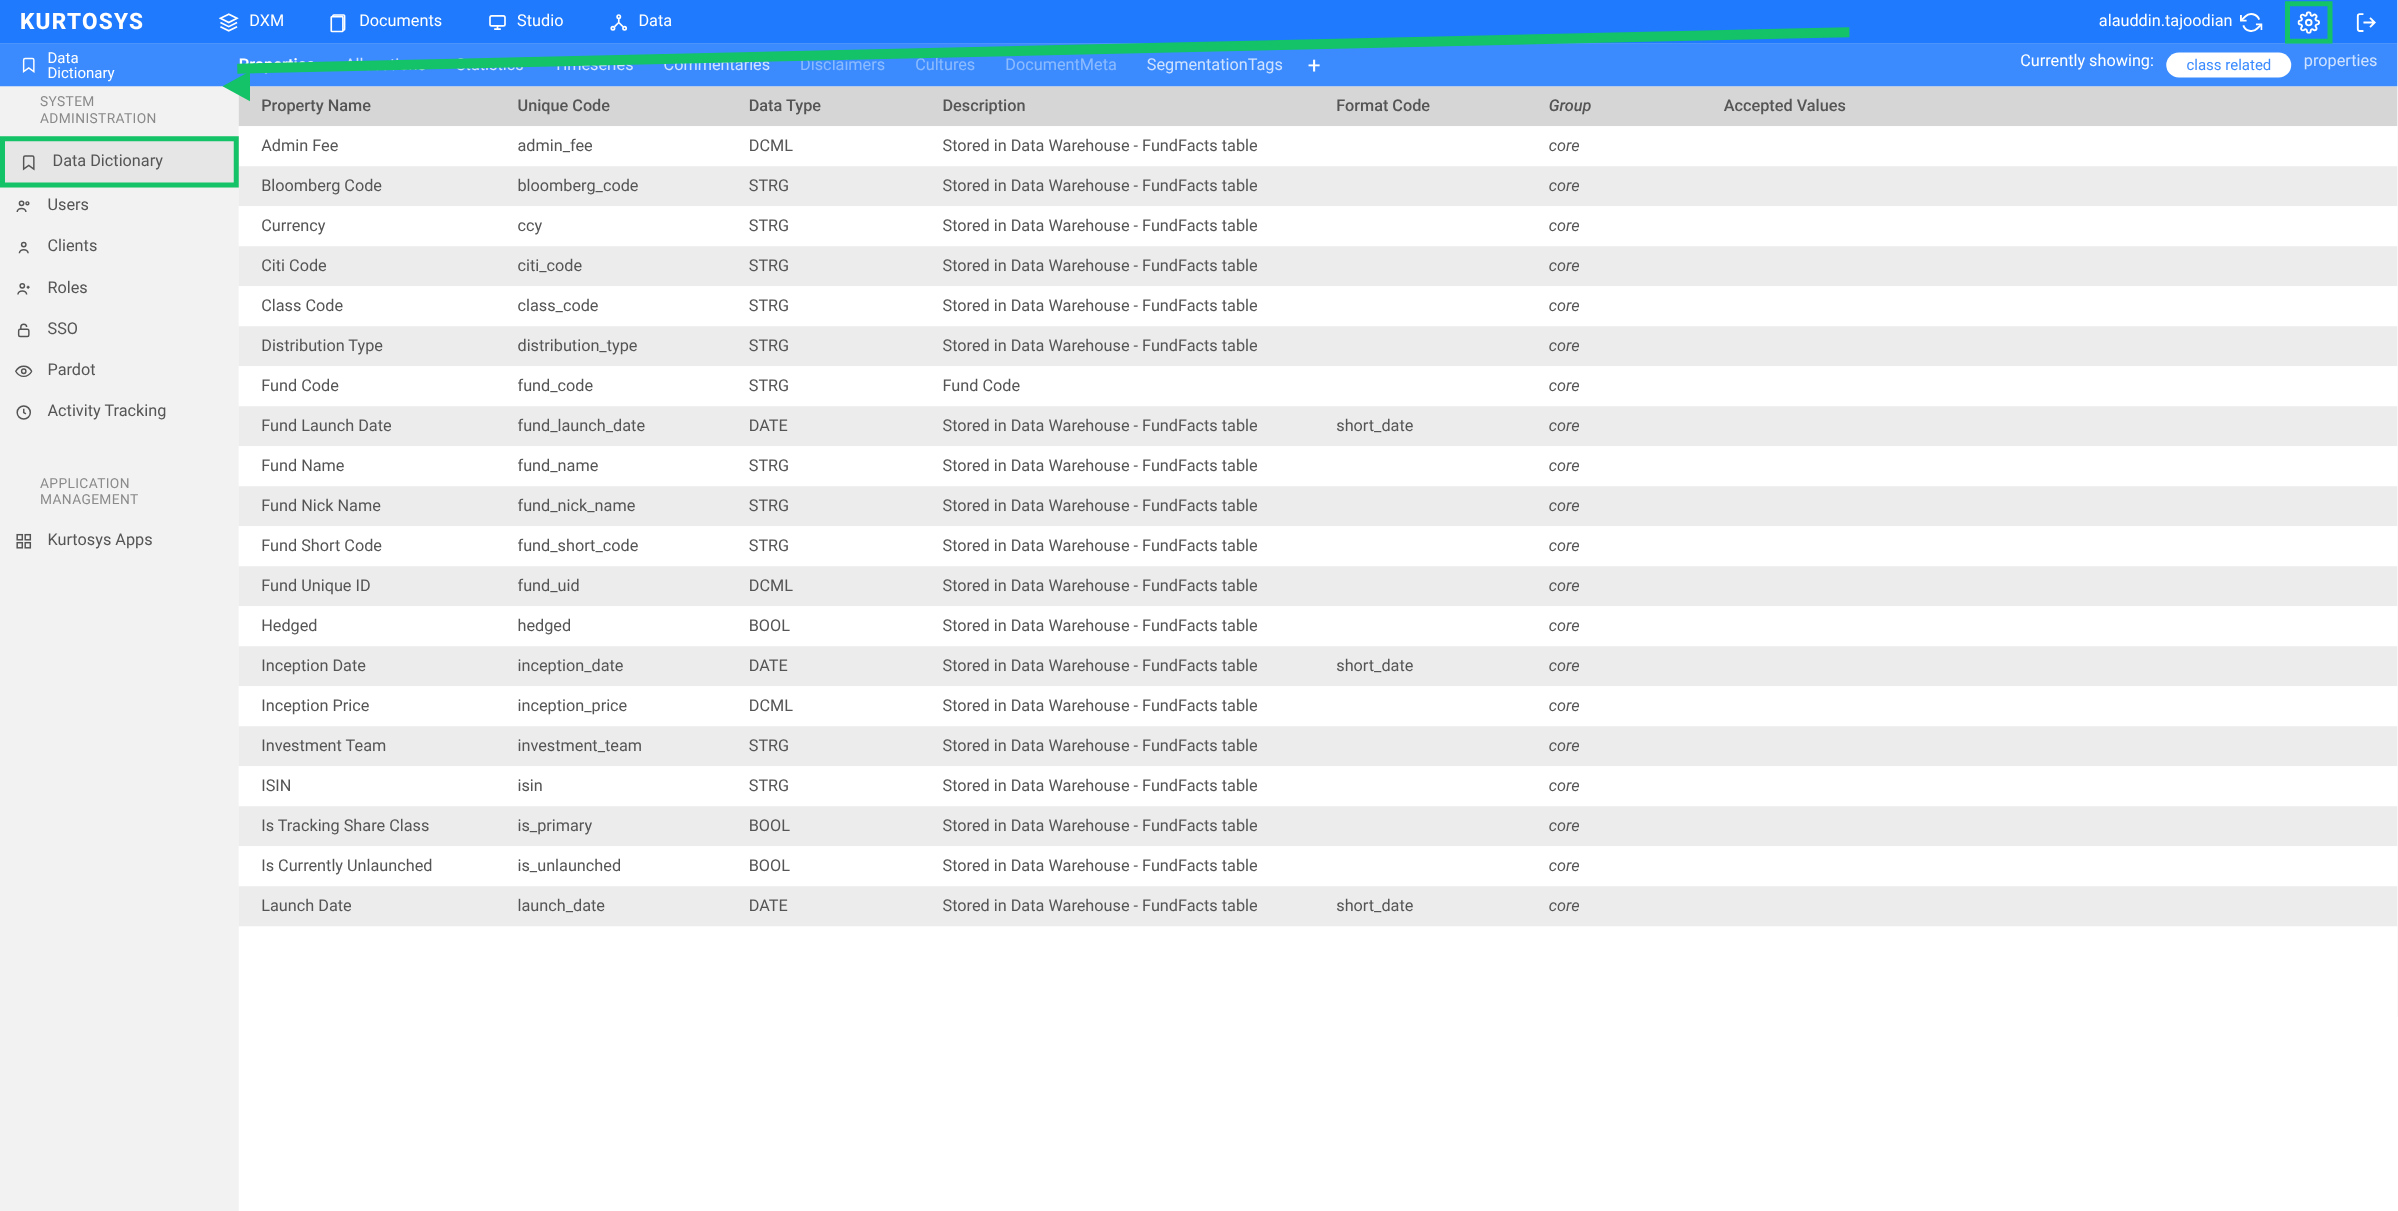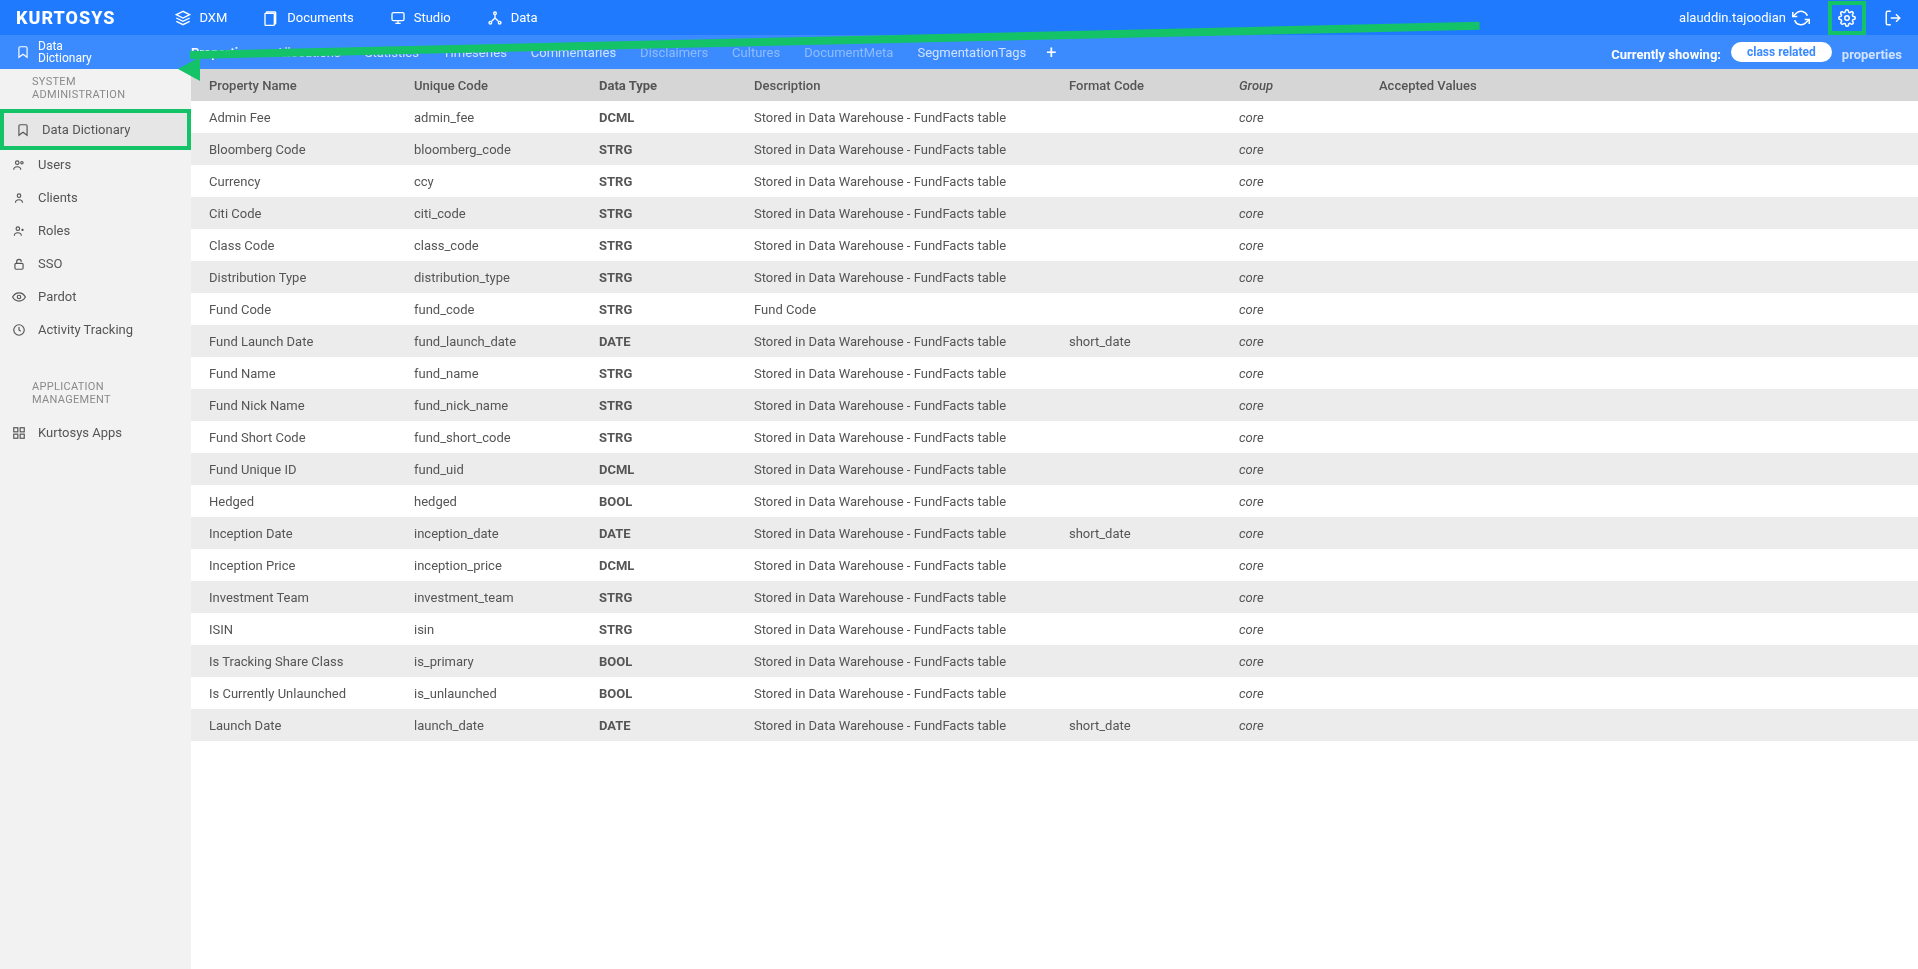--- a/index.html
+++ b/index.html
@@ -19,40 +19,40 @@
 
 .subbar { background:#3b8bff; height:34px; display:flex; align-items:center; padding:0 16px; color:#cfe2ff; font-size:13px; position:relative; }
 .subbar-left { display:flex; align-items:center; gap:8px; width:175px; }
 .subbar-left .icon { width:14px; height:14px; }
 .subbar-left .title { color:#fff; line-height:12px; font-size:12px; }
 .subtabs { display:flex; align-items:center; gap:24px; }
 .subtab { cursor:pointer; }
 .subtab.active { color:#fff; font-weight:600; }
 .subtab.faded { opacity:.55; }
 .sub-add { margin-left:20px; color:#fff; font-size:18px; cursor:pointer; }
-.sub-right { margin-left:auto; display:flex; align-items:flex-end; gap:10px; color:#fff;font-weight:bold; }
+.sub-right { margin-left:auto; display:flex; align-items:flex-start; gap:10px; color:#fff; }
 .pill { background:#fff; color:#3b8bff; border-radius:12px; padding:3px 16px; font-size:12px; }
 .sub-right-end { color:#cfe2ff; }
 
 
 .content { display:flex; min-height:calc(100vh - 69px); }
 
 
 .sidebar { width:191px; background:#f2f2f2; padding-top:0; }
 .side-section { font-size:11px; color:#8a8a8a; padding:6px 24px 10px 32px; letter-spacing:.3px; }
 .side-item { display:flex; align-items:center; gap:12px; padding:9px 12px; cursor:pointer; color:#555; font-size:13px; }
 .side-item svg { width:14px; height:14px; flex-shrink:0; }
 .side-item.highlight { border:4px solid #14c367; background:#e6e6e6; margin:-2px 0; position:relative; }
 .side-item.highlight::after{content:"";position:absolute;right:-15px;top:50%;transform:translateY(-50%);width:0;height:0;}
 
 
 .tablewrap { flex:1; background:#fff; display:flex; flex-direction:column; }
 .thead { display:flex; background:#d6d6d6; color:#555; font-size:13px; font-weight:500; height:32px; align-items:center; }
 .col { padding:0 8px; overflow:hidden; white-space:nowrap; text-overflow:ellipsis; }
-.c1{width:215px;padding-left:18px;} .c2{width:185px;} .c3{width:155px;font-weight:bold;} .c4{width:315px;} .c5{width:170px;} .c6{width:140px;font-style:italic;} .c7{flex:1;}
+.c1{width:215px;padding-left:18px;} .c2{width:185px;} .c3{width:155px;} .c4{width:315px;} .c5{width:170px;} .c6{width:140px;font-style:italic;} .c7{flex:1;}
 .tbody { flex:1; }
 .trow { display:flex; height:32px; align-items:center; font-size:13px; color:#555; }
 .trow:nth-child(even){ background:#ececec; }
 .trow:nth-child(odd){ background:#ffffff; }
 
 .footer { height:30px; display:flex; align-items:center; justify-content:flex-end; padding:0 20px; gap:14px; font-size:12px; color:#555; border-top:1px solid #e0e0e0; background:#fff;}
 .footer svg{width:12px;height:12px;cursor:pointer;}
 
 
 .arrow-overlay{position:absolute;top:69px;left:0;width:100%;height:0;pointer-events:none;z-index:50;}

